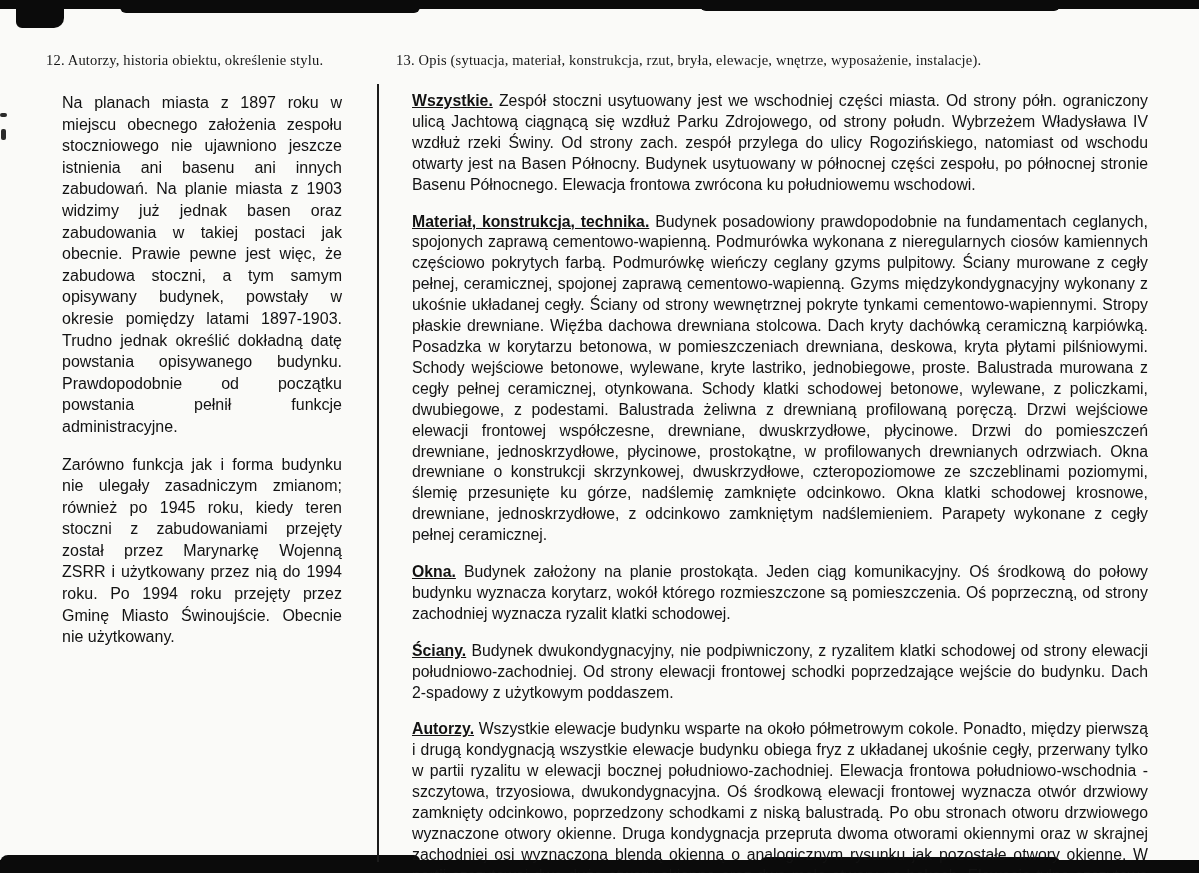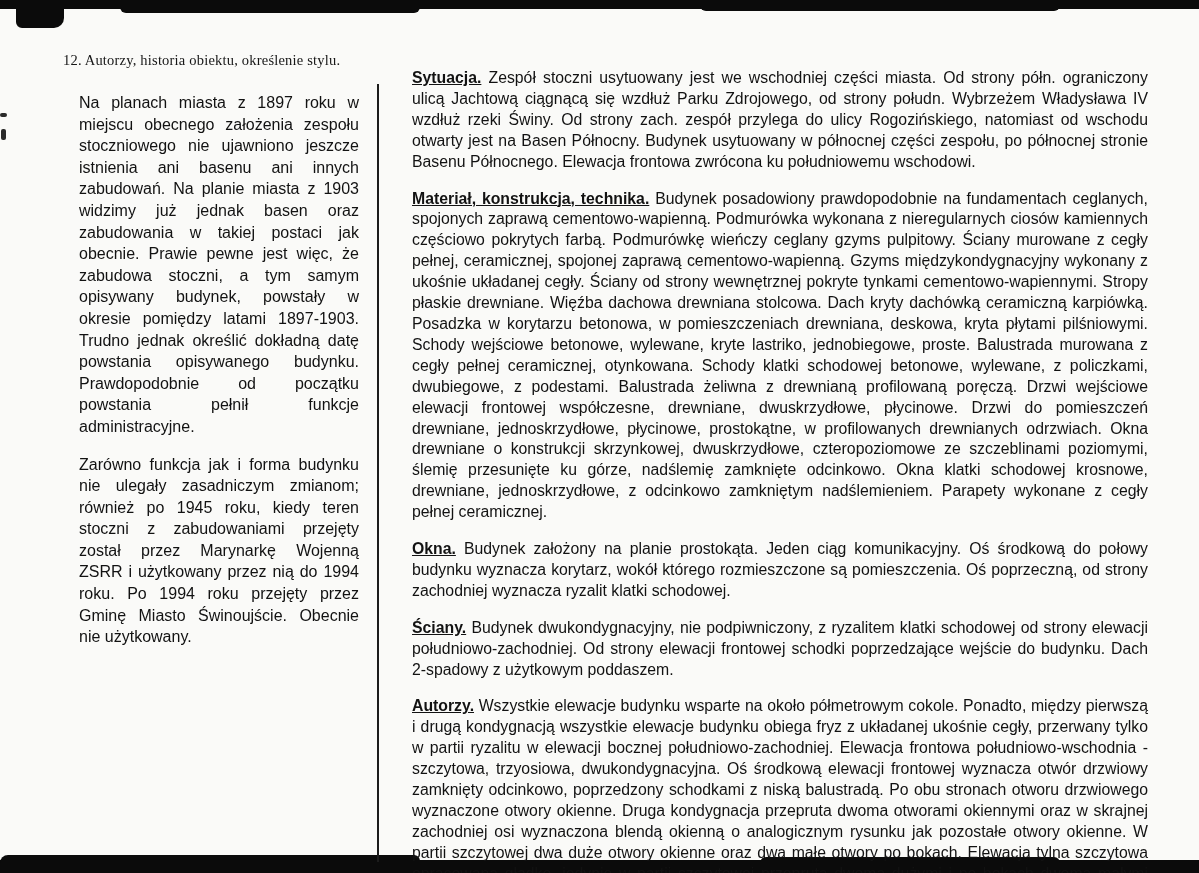--- a/index.html
+++ b/index.html
@@ -53,21 +53,21 @@
     position: absolute; left: 1px; top: 129px; width: 5px; height: 11px;
     background: #2a2a2a; border-radius: 2px;
   }
   
   .divider {
     position: absolute; left: 377px; top: 84px; width: 2px; height: 778px;
     background: #1c1c1c;
   }
   
   .col { position: absolute; top: 52px; }
-  .col-left { left: 63px; width: 312px; }
+  .col-left { left: 46px; width: 312px; }
   .col-right { left: 396px; width: 768px; }
   .col-header {
     font-family: "Liberation Serif", serif;
     font-size: 14.5px;
     letter-spacing: 0.2px;
     white-space: nowrap;
     color: #161616;
   }
   .col-left .col-header { margin-bottom: 23px; }
   .col-right .col-header { margin-bottom: 22px; }
@@ -107,23 +107,24 @@
 
   <div class="col col-left">
     <div class="col-header">12. Autorzy, historia obiektu, określenie stylu.</div>
     <div class="col-body">
       <p>Na planach miasta z 1897 roku w miejscu obecnego założenia zespołu stoczniowego nie ujawniono jeszcze istnienia ani basenu ani innych zabudowań. Na planie miasta z 1903 widzimy już jednak basen oraz zabudowania w takiej postaci jak obecnie. Prawie pewne jest więc, że zabudowa stoczni, a tym samym opisywany budynek, powstały w okresie pomiędzy latami 1897-1903. Trudno jednak określić dokładną datę powstania opisywanego budynku. Prawdopodobnie od początku powstania pełnił funkcje administracyjne.</p>
       <p>Zarówno funkcja jak i forma budynku nie ulegały zasadniczym zmianom; również po 1945 roku, kiedy teren stoczni z zabudowaniami przejęty został przez Marynarkę Wojenną ZSRR i użytkowany przez nią do 1994 roku. Po 1994 roku przejęty przez Gminę Miasto Świnoujście. Obecnie nie użytkowany.</p>
     </div>
   </div>
 
   <div class="col col-right">
+    <div class="col-header">13. Opis (sytuacja, materiał, konstrukcja, rzut, bryła, elewacje, wnętrze, wyposażenie, instalacje).</div>
     <div class="col-body">
       <p>
-        <span class="lead">Sytuacja.</span>
+        <span class="lead">Wszystkie.</span>
         <span>Zespół stoczni usytuowany jest we wschodniej części miasta. Od strony półn. ograniczony ulicą Jachtową ciągnącą się wzdłuż Parku Zdrojowego, od strony połudn. Wybrzeżem Władysława IV wzdłuż rzeki Świny. Od strony zach. zespół przylega do ulicy Rogozińskiego, natomiast od wschodu otwarty jest na Basen Północny. Budynek usytuowany w północnej części zespołu, po północnej stronie Basenu Północnego. Elewacja frontowa zwrócona ku południowemu wschodowi.</span>
       </p>
       <p>
         <span class="lead">Materiał, konstrukcja, technika.</span>
         <span>Budynek posadowiony prawdopodobnie na fundamentach ceglanych, spojonych zaprawą cementowo-wapienną. Podmurówka wykonana z nieregularnych ciosów kamiennych częściowo pokrytych farbą. Podmurówkę wieńczy ceglany gzyms pulpitowy. Ściany murowane z cegły pełnej, ceramicznej, spojonej zaprawą cementowo-wapienną. Gzyms międzykondygnacyjny wykonany z ukośnie układanej cegły. Ściany od strony wewnętrznej pokryte tynkami cementowo-wapiennymi. Stropy płaskie drewniane. Więźba dachowa drewniana stolcowa. Dach kryty dachówką ceramiczną karpiówką. Posadzka w korytarzu betonowa, w pomieszczeniach drewniana, deskowa, kryta płytami pilśniowymi. Schody wejściowe betonowe, wylewane, kryte lastriko, jednobiegowe, proste. Balustrada murowana z cegły pełnej ceramicznej, otynkowana. Schody klatki schodowej betonowe, wylewane, z policzkami, dwubiegowe, z podestami. Balustrada żeliwna z drewnianą profilowaną poręczą. Drzwi wejściowe elewacji frontowej współczesne, drewniane, dwuskrzydłowe, płycinowe. Drzwi do pomieszczeń drewniane, jednoskrzydłowe, płycinowe, prostokątne, w profilowanych drewnianych odrzwiach. Okna drewniane o konstrukcji skrzynkowej, dwuskrzydłowe, czteropoziomowe ze szczeblinami poziomymi, ślemię przesunięte ku górze, nadślemię zamknięte odcinkowo. Okna klatki schodowej krosnowe, drewniane, jednoskrzydłowe, z odcinkowo zamkniętym nadślemieniem. Parapety wykonane z cegły pełnej ceramicznej.</span>
       </p>
       <p>
         <span class="lead">Okna.</span>
         <span>Budynek założony na planie prostokąta. Jeden ciąg komunikacyjny. Oś środkową do połowy budynku wyznacza korytarz, wokół którego rozmieszczone są pomieszczenia. Oś poprzeczną, od strony zachodniej wyznacza ryzalit klatki schodowej.</span>
       </p>

